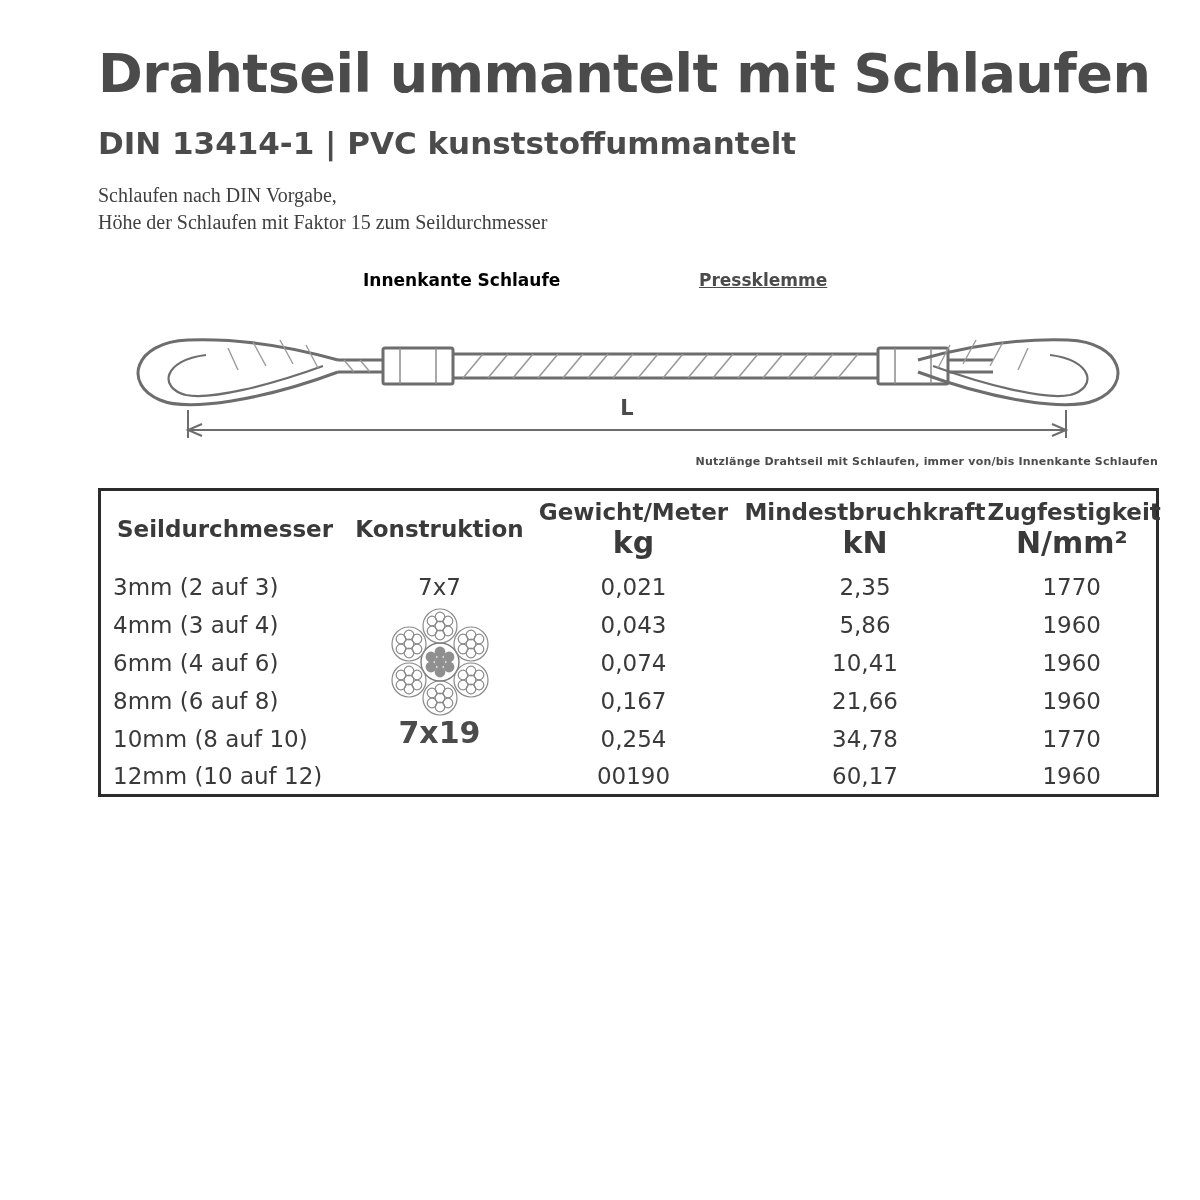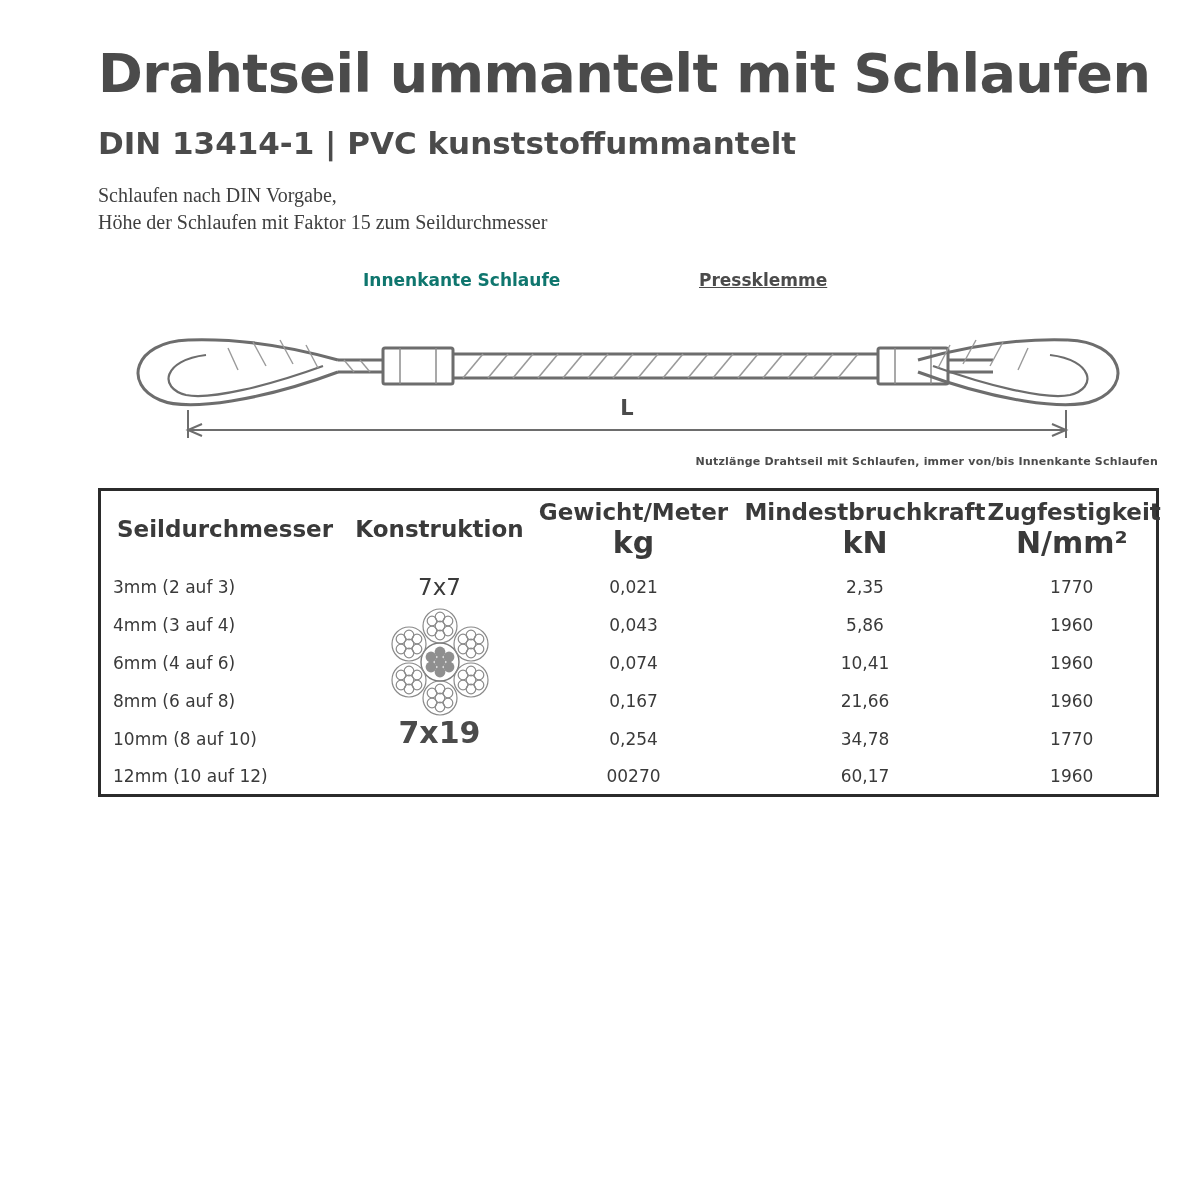--- a/index.html
+++ b/index.html
@@ -110,21 +110,21 @@
     box-sizing: border-box;
   }
   .hdr-cell.left { text-align: left; padding-left: 16px; }
   .hdr-cell.last { border-right: none; }
   .hdr-sub { display: block; font-size: 30px; font-weight: bold; }
 
   .data-cell {
     height: 38px;
     vertical-align: middle;
     text-align: center;
-    font-size: 17px;
+    font-size: 23px;
     color: #3a3a3a;
     border-right: 3px solid #2b2b2b;
     border-bottom: 2px dotted #6d6d6d;
     padding: 0 6px;
     box-sizing: border-box;
   }
   .data-cell.left { text-align: left; padding-left: 12px; }
   .data-cell.last { border-right: none; }
   tr.last-row .data-cell { border-bottom: none; }
 
@@ -240,21 +240,21 @@
         <line x1="100" y1="160" x2="100" y2="188"></line>
         <line x1="978" y1="160" x2="978" y2="188"></line>
         <line x1="100" y1="180" x2="978" y2="180"></line>
         <polyline points="114,174 100,180 114,186" fill="none"></polyline>
         <polyline points="964,174 978,180 964,186" fill="none"></polyline>
       </g>
 
       <text x="539" y="165" text-anchor="middle" font-family="DejaVu Sans, Liberation Sans, sans-serif" font-size="21" font-weight="bold" fill="#4b4b4b">L</text>
     </svg>
 
-    <div style="position:absolute; left:275px; top:20px; font-size:17px; font-weight:bold; color:#0f766e;">Innenkante Schlaufe</div>
+    <div style="position:absolute; left:275px; top:20px; font-size:17px; font-weight:bold; color:#000000;">Innenkante Schlaufe</div>
     <div style="position:absolute; left:611px; top:20px; font-size:17px; font-weight:bold; color:#4b4b4b;text-decoration:underline;">Pressklemme</div>
   </div>
 
   <div class="caption">Nutzlänge Drahtseil mit Schlaufen, immer von/bis Innenkante Schlaufen</div>
 
   <div class="table-wrap">
     <table class="spec outer-border">
       <colgroup>
         <col style="width:255px">
         <col style="width:170px">
@@ -391,21 +391,21 @@
           <td class="data-cell last">1960</td>
         </tr>
         <tr>
           <td class="data-cell left">10mm (8 auf 10)</td>
           <td class="data-cell">0,254</td>
           <td class="data-cell">34,78</td>
           <td class="data-cell last">1770</td>
         </tr>
         <tr class="last-row">
           <td class="data-cell left">12mm (10 auf 12)</td>
-          <td class="data-cell">00270</td>
+          <td class="data-cell">00190</td>
           <td class="data-cell">60,17</td>
           <td class="data-cell last">1960</td>
         </tr>
       </tbody>
     </table>
   </div>
 
 </div>
 
 </body></html>

